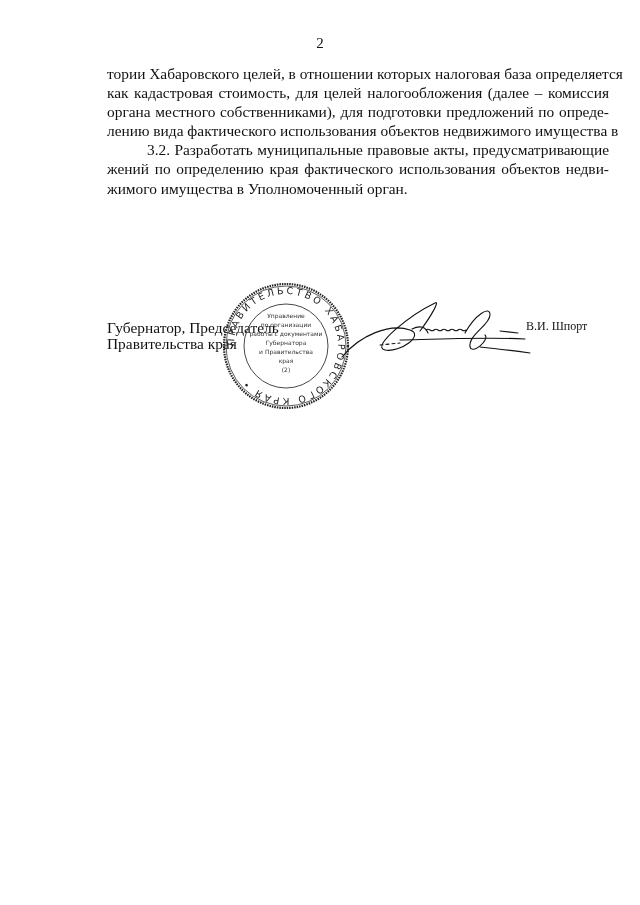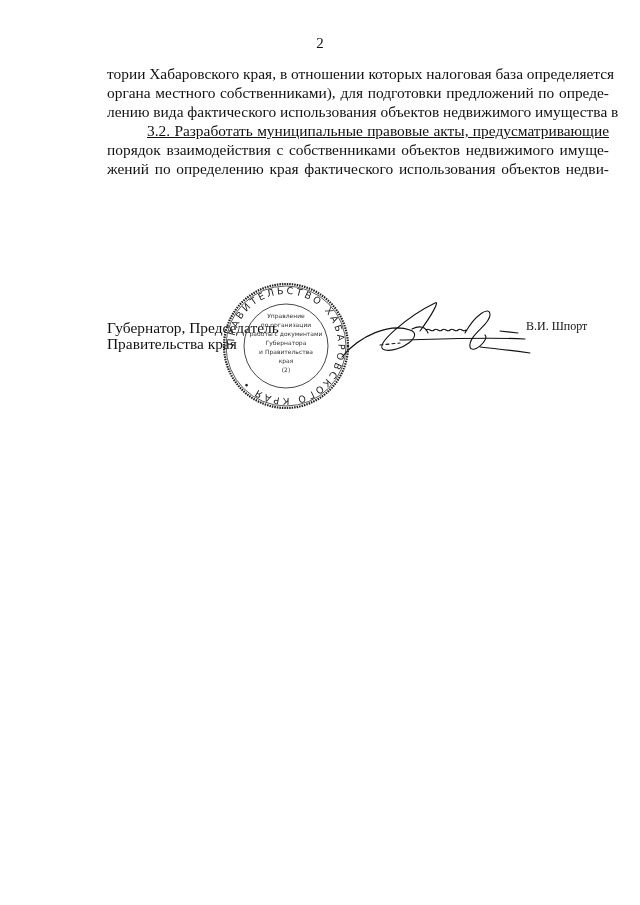--- a/index.html
+++ b/index.html
@@ -4,41 +4,42 @@
 <style>
   html, body { margin:0; padding:0; background:#ffffff; }
   body { width:640px; height:905px; position:relative; overflow:hidden;
          font-family:"Liberation Serif", "DejaVu Serif", serif; color:#111; }
   .page-num { position:absolute; top:34px; left:0; width:640px; text-align:center;
               font-size:15px; line-height:18px; }
   .body-text { position:absolute; top:64px; left:107px; width:502px;
                font-size:15.4px; line-height:19.1px; }
   .line { display:block; text-align:justify; text-align-last:justify; white-space:nowrap; height:19.1px; }
   .line.last { text-align-last:left; }
-  .line.indent { padding-left:40px;text-decoration:underline; }
+  .line.indent { padding-left:40px; }
   .sig-left { position:absolute; top:320px; left:107px; font-size:15.4px; line-height:16px; }
   .sig-right { position:absolute; top:318px; left:526px; font-size:12px; line-height:16px; }
   .stamp { position:absolute; left:222px; top:282px; width:128px; height:128px; }
   .signature { position:absolute; left:340px; top:295px; width:200px; height:75px; }
 </style>
 </head>
 <body>
 
 <div class="page-num">2</div>
 
 <div class="body-text">
   <div>
-    <span class="line">тории Хабаровского края, в отношении которых налоговая база определяется</span>
+    <span class="line">тории Хабаровского целей, в отношении которых налоговая база определяется</span>
+    <span class="line">как кадастровая стоимость, для целей налогообложения (далее – комиссия</span>
     <span class="line">органа местного собственниками), для подготовки предложений по опреде-</span>
     <span class="line">лению вида фактического использования объектов недвижимого имущества в</span>
   </div>
   <div>
     <span class="line indent">3.2. Разработать муниципальные правовые акты, предусматривающие</span>
-    <span class="line">порядок взаимодействия с собственниками объектов недвижимого имуще-</span>
     <span class="line">жений по определению края фактического использования объектов недви-</span>
+    <span class="line last">жимого имущества в Уполномоченный орган.</span>
   </div>
 </div>
 
 <div class="sig-left">
   <div>Губернатор, Председатель</div>
   <div>Правительства края</div>
 </div>
 
 <div class="sig-right">В.И. Шпорт</div>
 

